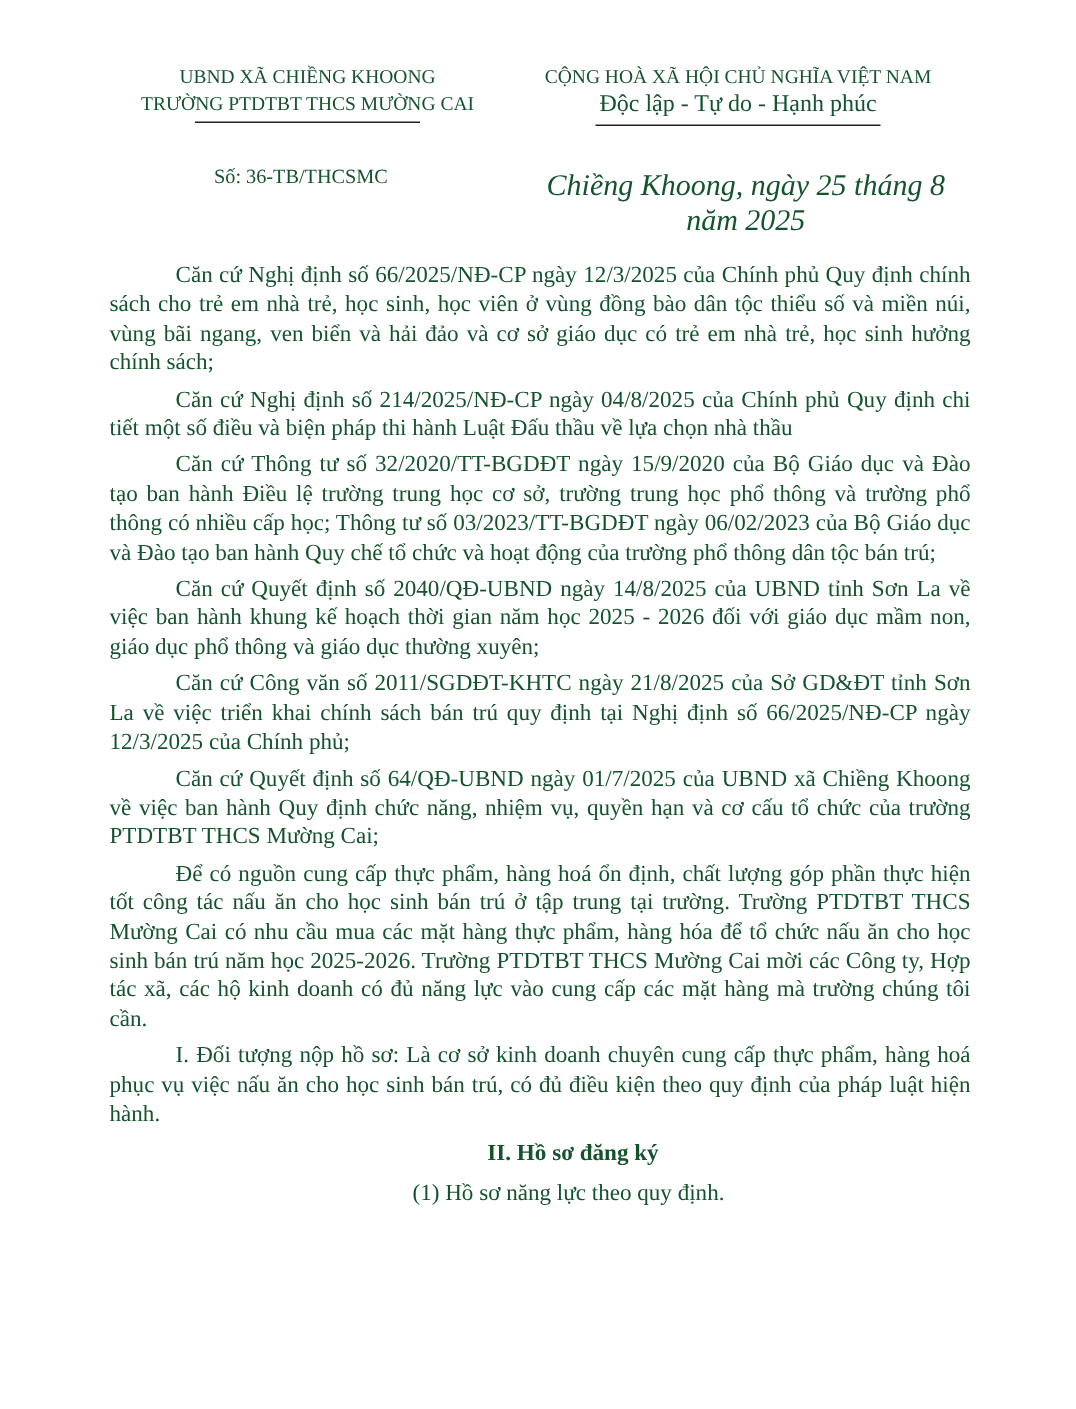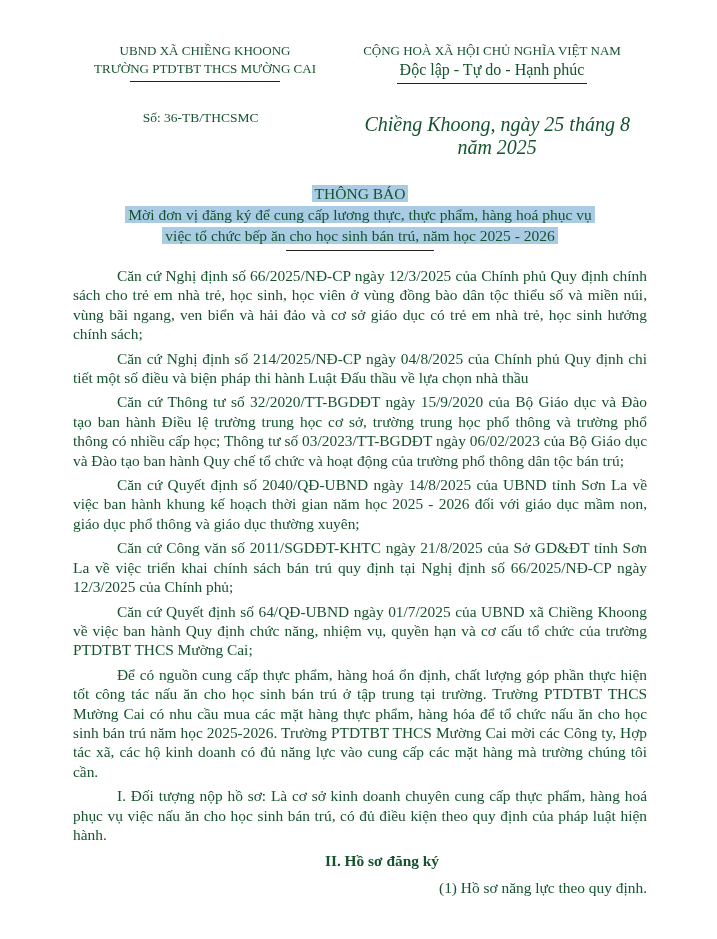--- a/index.html
+++ b/index.html
@@ -94,21 +94,21 @@
     text-indent: 44px;
     text-align: justify;
   }
   .heading2 {
     text-align: center;
     font-weight: bold;
     margin-top: 7px;
     margin-bottom: 7px;
   }
   .item {
-    text-align: right;
+    text-align: center;
     text-indent: 38px;
   }
 </style>
 </head>
 <body>
 
 <div class="page">
 
   <div class="hdr">
     <div class="hdr-left">
@@ -121,26 +121,20 @@
       <div class="b motto">Độc lập - Tự do - Hạnh phúc</div>
       <div class="rule rule-right"></div>
     </div>
   </div>
 
   <div class="meta">
     <div class="doc-number">Số: 36-TB/THCSMC</div>
     <div class="place-date">Chiềng Khoong, ngày 25 tháng 8 năm 2025</div>
   </div>
 
-  <div class="title-block">
-    <div><span class="hl b">THÔNG BÁO</span></div>
-    <div><span class="hl b">Mời đơn vị đăng ký để cung cấp lương thực, thực phẩm, hàng hoá phục vụ</span></div>
-    <div><span class="hl b">việc tổ chức bếp ăn cho học sinh bán trú, năm học 2025 - 2026</span></div>
-    <div class="rule title-rule"></div>
-  </div>
 
   <div class="body-text">
     <p class="para">Căn cứ Nghị định số 66/2025/NĐ-CP ngày 12/3/2025 của Chính phủ Quy định chính sách cho trẻ em nhà trẻ, học sinh, học viên ở vùng đồng bào dân tộc thiểu số và miền núi, vùng bãi ngang, ven biển và hải đảo và cơ sở giáo dục có trẻ em nhà trẻ, học sinh hưởng chính sách;</p>
     <p class="para">Căn cứ Nghị định số 214/2025/NĐ-CP ngày 04/8/2025 của Chính phủ  Quy định chi tiết một số điều và biện pháp thi hành Luật Đấu thầu về lựa chọn nhà thầu</p>
     <p class="para">Căn cứ Thông tư số 32/2020/TT-BGDĐT ngày 15/9/2020 của Bộ Giáo dục và Đào tạo ban hành Điều lệ trường trung học cơ sở, trường trung học phổ thông và trường phổ thông có nhiều cấp học; Thông tư số 03/2023/TT-BGDĐT ngày 06/02/2023 của Bộ Giáo dục và Đào tạo ban hành Quy chế tổ chức và hoạt động của trường phổ thông dân tộc bán trú;</p>
     <p class="para">Căn cứ Quyết định số 2040/QĐ-UBND ngày 14/8/2025 của UBND tỉnh Sơn La về việc ban hành khung kế hoạch thời gian năm học 2025 - 2026 đối với giáo dục mầm non, giáo dục phổ thông và giáo dục thường xuyên;</p>
     <p class="para">Căn cứ Công văn số 2011/SGDĐT-KHTC ngày 21/8/2025 của Sở GD&amp;ĐT tỉnh Sơn La về việc triển khai chính sách bán trú quy định tại Nghị định số 66/2025/NĐ-CP ngày 12/3/2025 của Chính phủ;</p>
     <p class="para">Căn cứ Quyết định số 64/QĐ-UBND ngày 01/7/2025 của UBND xã Chiềng Khoong về việc ban hành Quy định chức năng, nhiệm vụ, quyền hạn và cơ cấu tổ chức của trường PTDTBT THCS Mường Cai;</p>
     <p class="para">Để có nguồn cung cấp thực phẩm, hàng hoá ổn định, chất lượng góp phần thực hiện tốt công tác nấu ăn cho học sinh bán trú ở tập trung tại trường. Trường PTDTBT THCS Mường Cai có nhu cầu mua các mặt hàng thực phẩm, hàng hóa để tổ chức nấu ăn cho học sinh bán trú năm học 2025-2026. Trường PTDTBT THCS Mường Cai mời các Công ty, Hợp tác xã, các hộ kinh doanh có đủ năng lực vào cung cấp các mặt hàng mà trường chúng tôi cần.</p>
 

